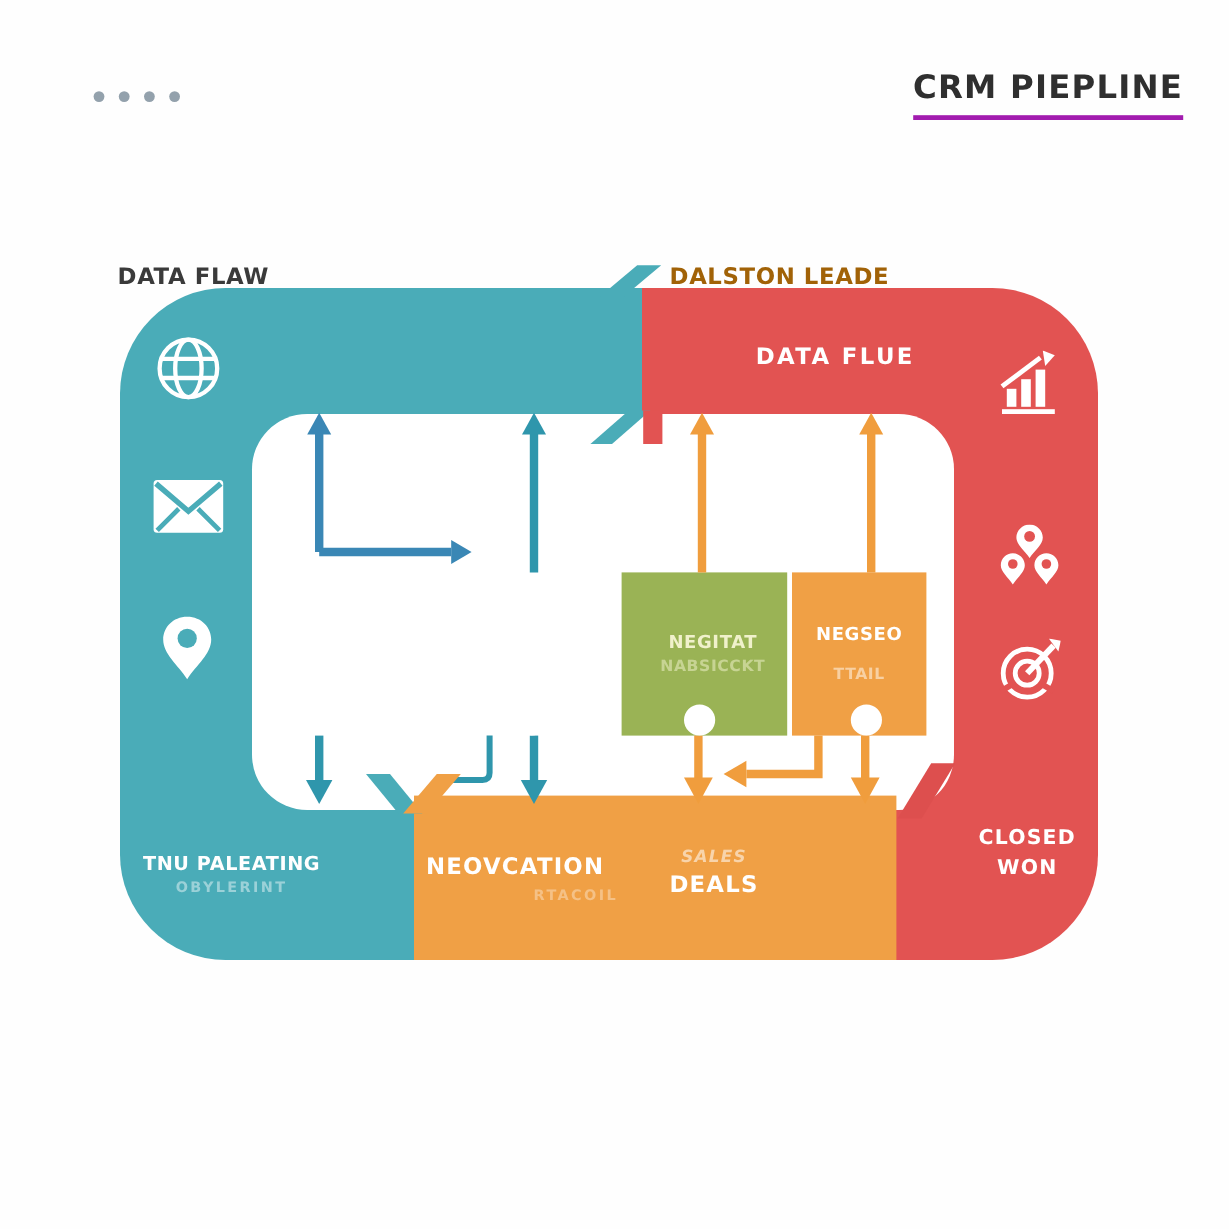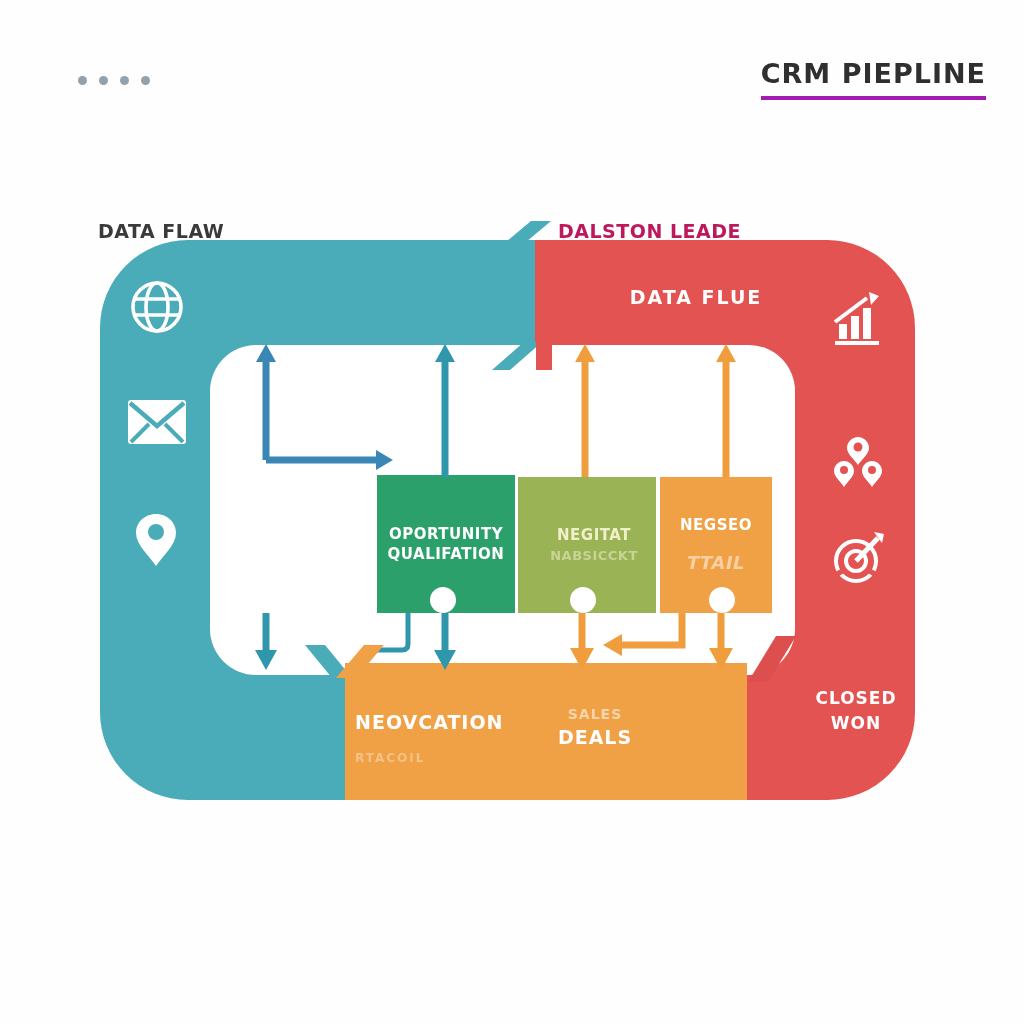--- a/index.html
+++ b/index.html
@@ -6,54 +6,54 @@
   #canvas{position:relative;width:1024px;height:1024px;background:#fefefe;overflow:hidden;
           font-family:"DejaVu Sans","Liberation Sans",sans-serif;}
   .abs{position:absolute;}
 
   
   .dots{left:78px;top:76px;display:flex;gap:12px;}
   .dot{width:9px;height:9px;border-radius:50%;background:#93a1ac;}
   .title{top:58px;right:38px;font-size:27px;font-weight:bold;letter-spacing:1px;color:#2f2f2f;
          border-bottom:4px solid #a21caf;padding-bottom:7px;}
   .label-left{left:98px;top:220px;font-size:19px;font-weight:bold;letter-spacing:.5px;color:#3a3a3a;}
-  .label-right{left:558px;top:220px;font-size:19px;font-weight:bold;letter-spacing:.5px;color:#be185d;}
+  .label-right{left:558px;top:220px;font-size:19px;font-weight:bold;letter-spacing:.5px;color:#a16207;}
 
   
   .shape{left:100px;top:240px;width:815px;height:560px;border-radius:88px;overflow:hidden;z-index:1;}
   .teal-part{left:0;top:0;width:435px;height:560px;background:#4aacb8;}
   .red-part{left:435px;top:0;width:380px;height:560px;background:#e25352;}
   .heading{width:200px;text-align:center;font-size:19px;font-weight:bold;letter-spacing:2px;color:#fff;}
   .heading-teal{left:162px;top:46px;}
   .heading-red{left:496px;top:46px;}
 
   .inner-white{left:110px;top:105px;width:585px;height:330px;background:#fff;border-radius:46px;z-index:2;}
 
   .orange-bar{left:245px;top:423px;width:402px;height:137px;background:#f0a045;z-index:3;}
   .bar-label1{left:10px;top:48px;width:160px;text-align:left;color:#fff;font-size:19px;font-weight:bold;letter-spacing:1px;}
-  .bar-sublabel1{left:10px;top:88px;width:160px;text-align:left;color:rgba(255,255,255,.35);font-size:12px;font-weight:bold;letter-spacing:2px;}
-  .bar-label2{left:175px;top:43px;width:150px;text-align:center;color:rgba(255,255,255,.55);font-size:14px;font-weight:bold;letter-spacing:1px;}
+  .bar-sublabel1{left:10px;top:76px;width:160px;text-align:right;color:rgba(255,255,255,.35);font-size:12px;font-weight:bold;letter-spacing:2px;}
+  .bar-label2{left:175px;top:43px;width:150px;text-align:center;color:rgba(255,255,255,.55);font-size:14px;font-weight:bold;letter-spacing:1px;font-style:italic;}
   .bar-label2b{left:175px;top:63px;width:150px;text-align:center;color:#fff;font-size:19px;font-weight:bold;letter-spacing:1px;}
 
   .teal-bottom{left:8px;top:470px;width:170px;text-align:center;color:#fff;}
   .teal-bottom .l1{font-size:16px;font-weight:bold;letter-spacing:.5px;}
   .teal-bottom .l2{font-size:12px;font-weight:bold;letter-spacing:2px;color:rgba(255,255,255,.45);margin-top:3px;}
 
   .closed-won{left:696px;top:403px;width:120px;text-align:center;color:#fff;font-size:17px;font-weight:bold;letter-spacing:1px;line-height:1.45;margin-top:43px;}
 
   
   .stage{z-index:4;display:flex;flex-direction:column;align-items:center;justify-content:center;
          text-align:center;color:#fff;font-weight:bold;font-size:15px;line-height:1.35;letter-spacing:.5px;}
   .stage-blue{left:132px;top:235px;width:133px;height:138px;background:#3386ba;}
   .stage-green{left:277px;top:235px;width:138px;height:138px;background:#2ba06b;}
   .stage-olive{left:418px;top:237px;width:124px;height:136px;background:#9ab355;padding-left:14px;}
   .stage-orange{left:560px;top:237px;width:112px;height:136px;background:#f0a045;}
   .stage-olive .s-l1{color:rgba(255,252,225,.85);}
   .stage-olive .s-l2{color:rgba(255,252,225,.45);font-size:13px;margin-top:2px;}
-  .stage-orange .s-l2{color:rgba(255,255,255,.5);font-size:18px;margin-top:16px;font-style:italic;}
+  .stage-orange .s-l2{color:rgba(255,255,255,.5);font-size:13px;margin-top:16px;}
 
   .icon{color:#fff;}
   svg{display:block;}
   #overlay{position:absolute;left:0;top:0;z-index:5;pointer-events:none;}
 </style>
 </head>
 <body>
 
 <div id="canvas">
 
@@ -141,25 +141,25 @@
 
     <div class="abs inner-white"></div>
 
     <div class="abs orange-bar">
       <div class="abs bar-label1">NEOVCATION</div>
       <div class="abs bar-sublabel1">RTACOIL</div>
       <div class="abs bar-label2">SALES</div>
       <div class="abs bar-label2b">DEALS</div>
     </div>
 
-
-    <div class="abs stage stage-green">
-      <div class="s-l1">OPORTUNITY</div>
-      <div class="s-l2">QUALIFATION</div>
-    </div>
+    <div class="abs teal-bottom">
+      <div class="l1">TNU PALEATING</div>
+      <div class="l2">OBYLERINT</div>
+    </div>
+
     <div class="abs stage stage-olive">
       <div class="s-l1">NEGITAT</div>
       <div class="s-l2">NABSICCKT</div>
     </div>
     <div class="abs stage stage-orange">
       <div class="s-l1">NEGSEO</div>
       <div class="s-l2">TTAIL</div>
     </div>
   </div>
 

